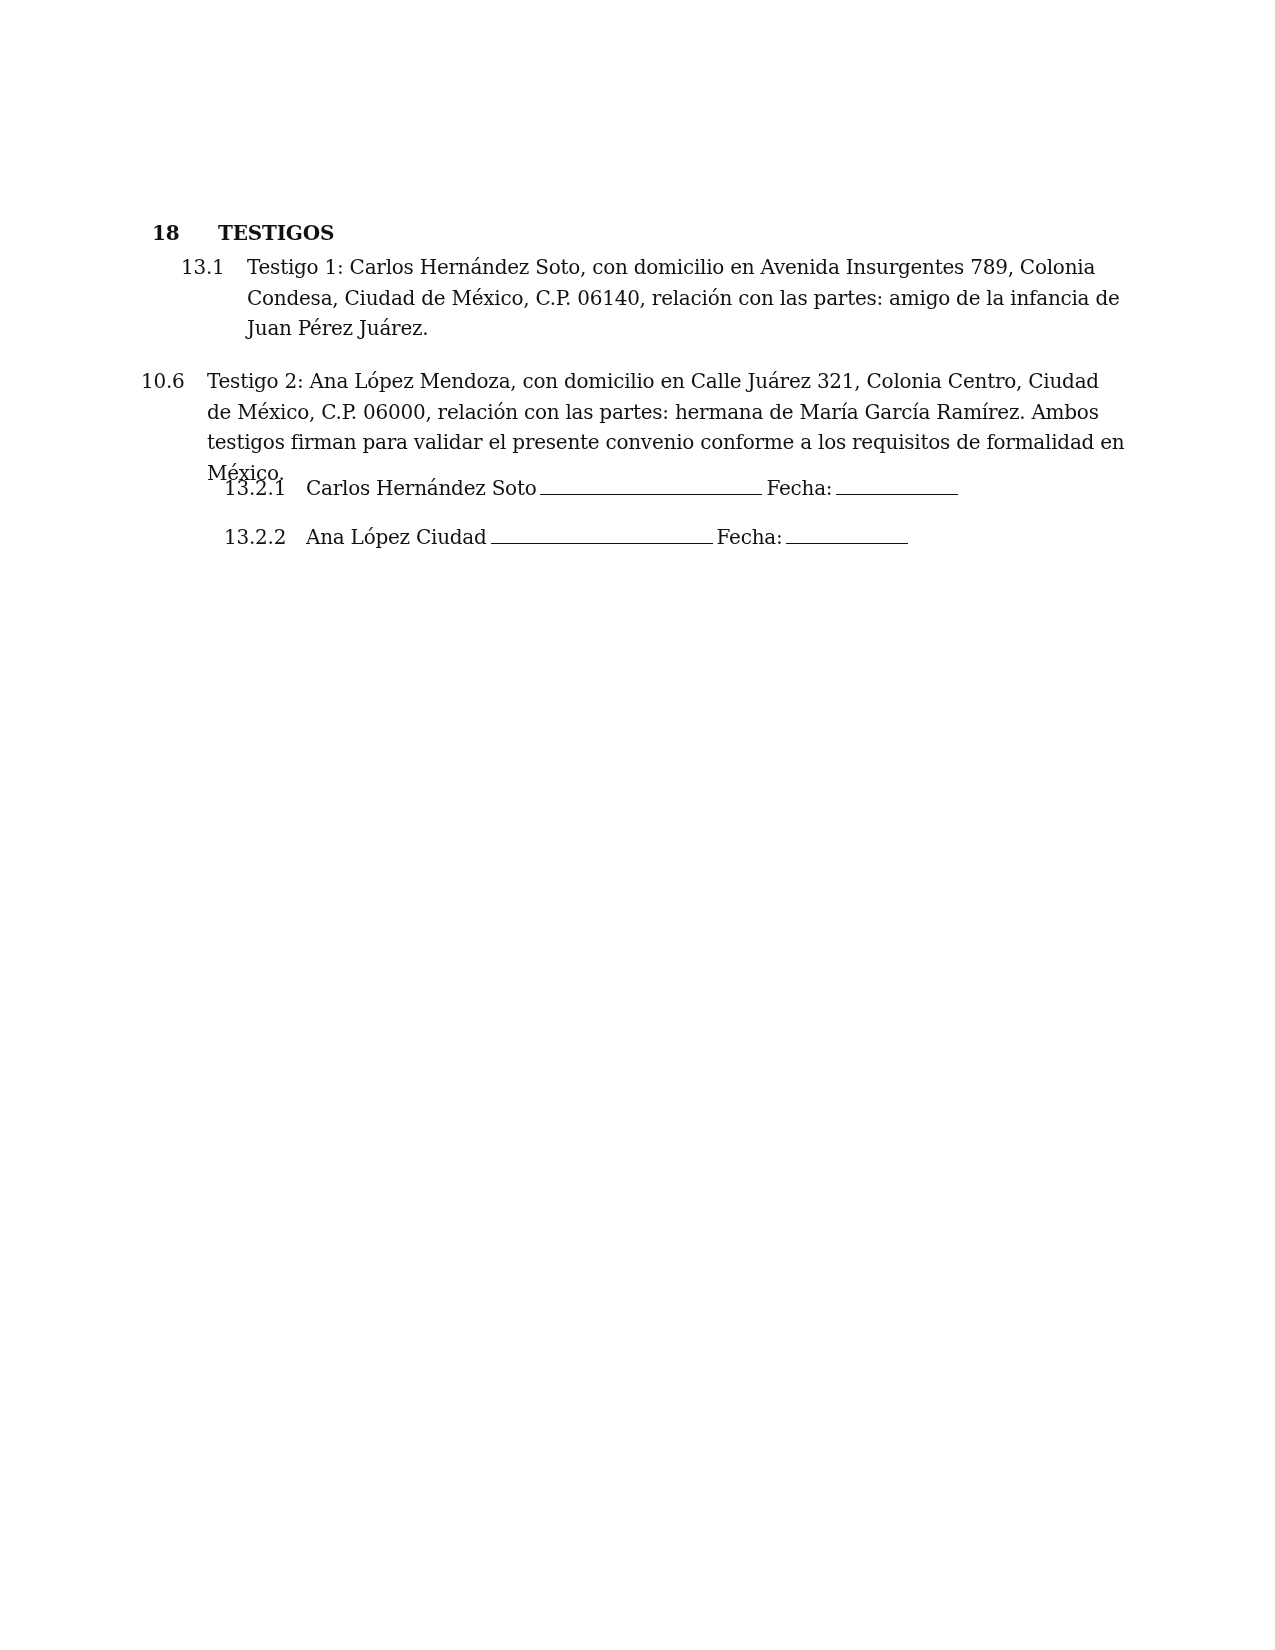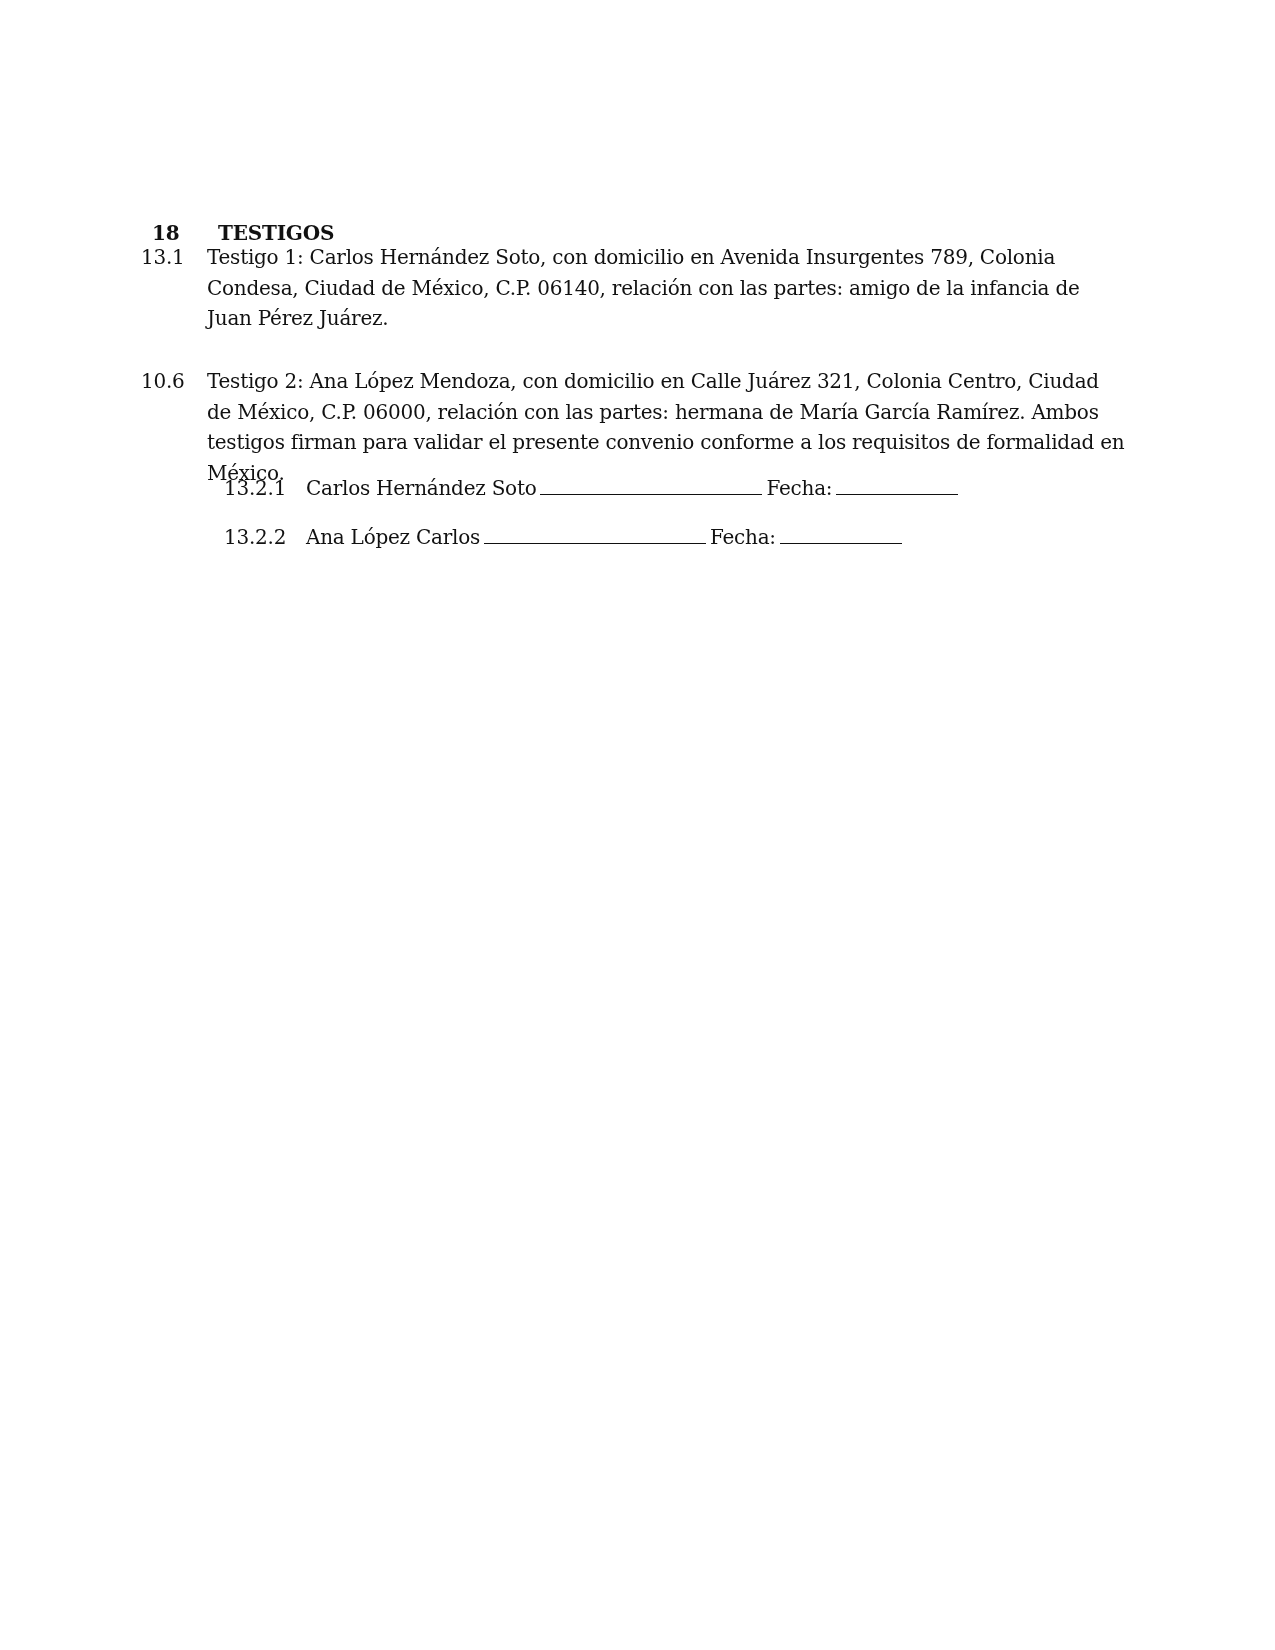--- a/index.html
+++ b/index.html
@@ -21,31 +21,31 @@
 </head>
 <body>
 
 <div class="page">
 
   <div class="heading">
     <span class="num">18</span>
     <span class="title">TESTIGOS</span>
   </div>
 
-  <div class="clause" style="top:242px;">
+  <div class="clause" style="top:252px;margin-left:40px;">
     <span class="num">13.1</span>
     <div class="text">Testigo 1: Carlos Hernández Soto, con domicilio en Avenida Insurgentes 789, Colonia Condesa, Ciudad de México, C.P. 06140, relación con las partes: amigo de la infancia de Juan Pérez Juárez.</div>
   </div>
 
   <div class="clause" style="top:366px;">
     <span class="num">10.6</span>
     <div class="text">Testigo 2: Ana López Mendoza, con domicilio en Calle Juárez 321, Colonia Centro, Ciudad de México, C.P. 06000, relación con las partes: hermana de María García Ramírez. Ambos testigos firman para validar el presente convenio conforme a los requisitos de formalidad en México.</div>
   </div>
 
   <div class="sub" style="top:473px;">
     <span class="num">13.2.1</span><span>Carlos Hernández Soto</span><span class="blank sig"></span><span>Fecha:</span><span class="blank date"></span>
   </div>
 
   <div class="sub" style="top:522px;">
-    <span class="num">13.2.2</span><span>Ana López Carlos</span><span class="blank sig"></span><span>Fecha:</span><span class="blank date"></span>
+    <span class="num">13.2.2</span><span>Ana López Ciudad</span><span class="blank sig"></span><span>Fecha:</span><span class="blank date"></span>
   </div>
 
 </div>
 
 </body></html>

